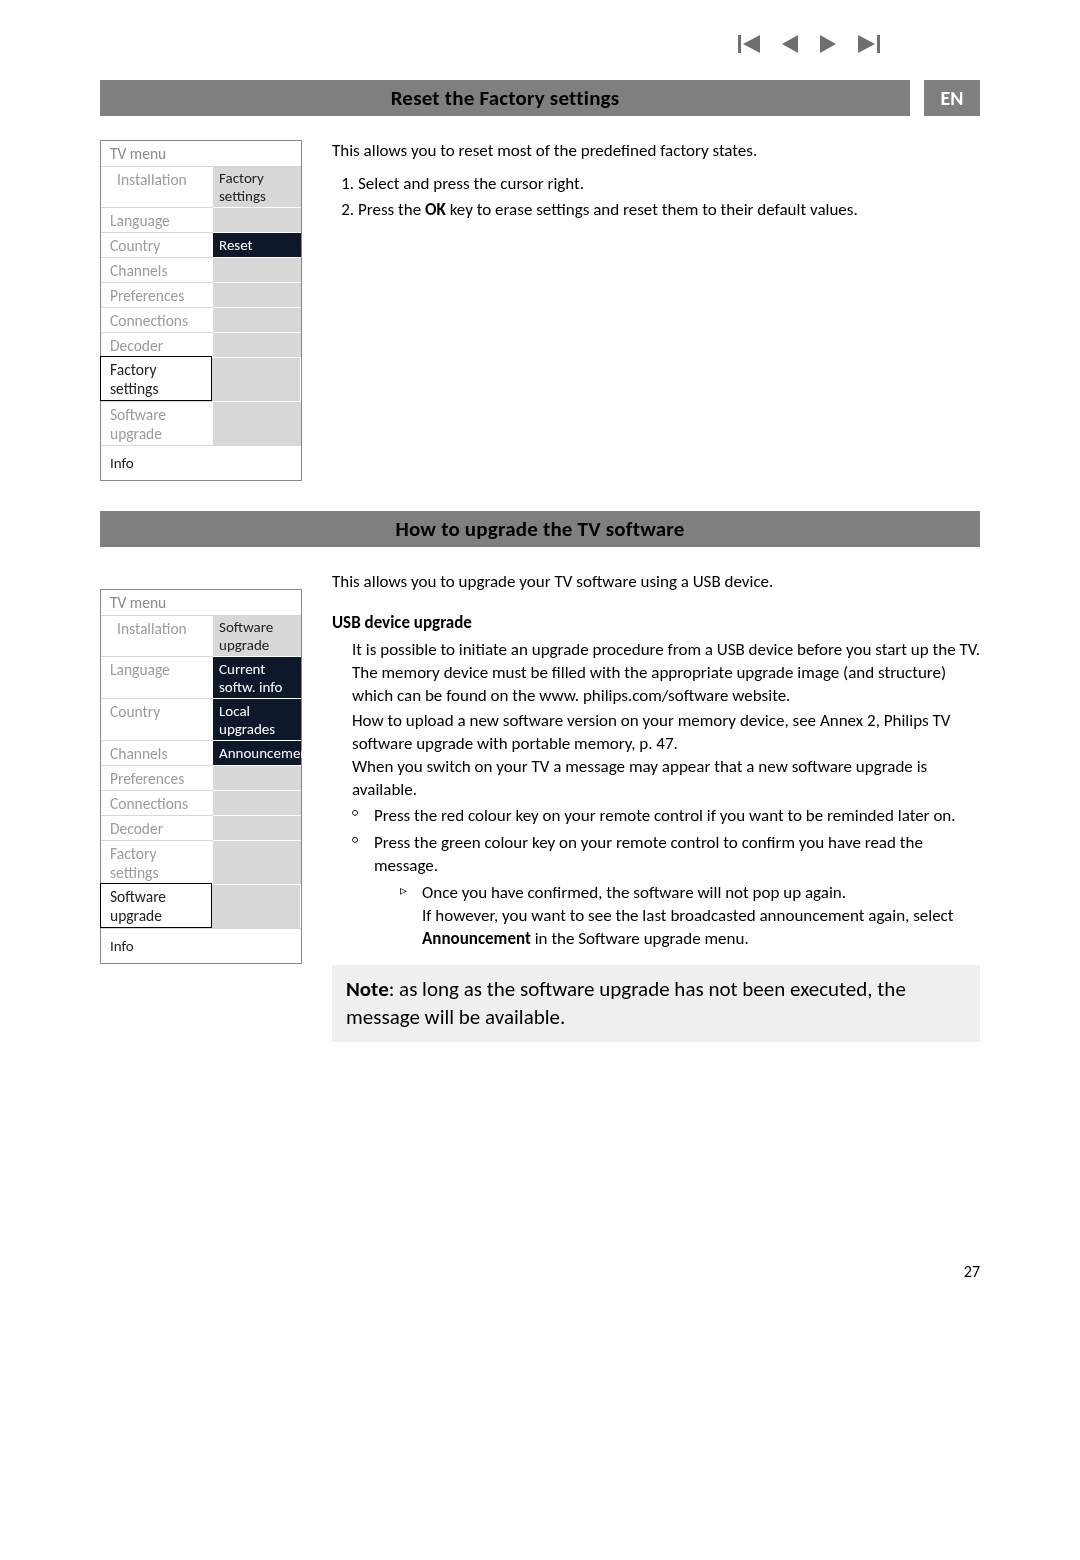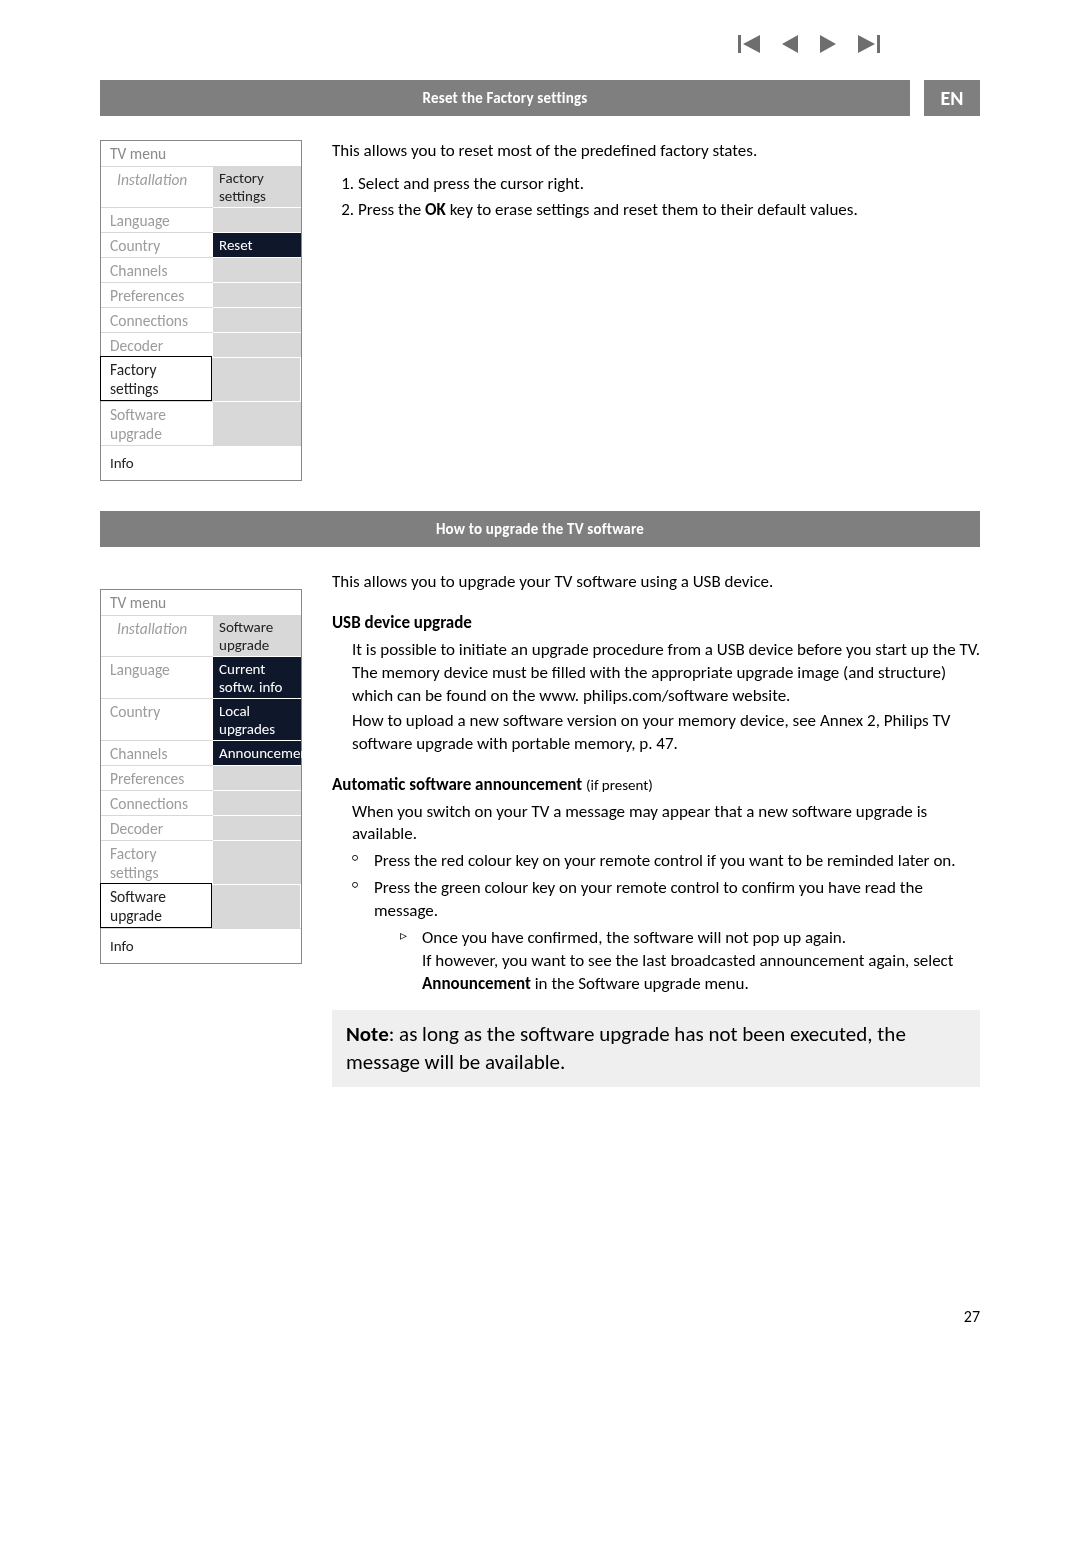--- a/index.html
+++ b/index.html
@@ -26,23 +26,23 @@
   }
   .nav-icons svg { display:block; }
   .header-bar {
     display: flex;
     margin-top: 50px;
     height: 36px;
   }
   .header-title {
     flex: 1;
     background: #7f7f7f;
-    color: #ffffff;
+    color: #000000;
     font-weight: bold;
-    font-size: 15px;
+    font-size: 21px;
     display: flex;
     align-items: center;
     justify-content: center;
     letter-spacing: 0.2px;
   }
   .header-gap { width: 14px; }
   .header-lang {
     width: 56px;
     background: #7f7f7f;
     color: #fff;
@@ -72,21 +72,21 @@
   .tvmenu .row {
     display: flex;
   }
   .tvmenu .row .left {
     width: 56%;
     padding: 2.5px 9px;
     color: #9c9c9c;
     border-top: 1px solid #d8d8d8;
     box-sizing: border-box;
   }
-  .tvmenu .row.sublabel .left { padding-left: 16px; font-style: italic; }
+  .tvmenu .row.sublabel .left { padding-left: 16px; }
   .tvmenu .row .right {
     width: 44%;
     background: #d8d8d8;
     color: #555;
     font-size: 15px;
     padding: 2.5px 6px;
     border-top: 1px solid #fff;
     box-sizing: border-box;
   }
   .tvmenu .row.first .right { border-top: none; }
@@ -264,24 +264,20 @@
         <div class="info">Info</div>
       </div>
     </div>
     <div class="text-col">
       <div>This allows you to upgrade your TV software using a USB device.</div>
 
       <div class="sub-h">USB device upgrade</div>
       <div class="ind1">It is possible to initiate an upgrade procedure from a USB device before you start up the TV. The memory device must be filled with the appropriate upgrade image (and structure) which can be found on the www. philips.com/software website.</div>
       <div class="ind1" style="margin-top:2px;">How to upload a new software version on your memory device, see Annex 2, Philips TV software upgrade with portable memory, p. 47.</div>
 
-      <div class="sub-h">
-        <span>Automatic software announcement</span>
-        <span class="light">(if present)</span>
-      </div>
       <div class="ind1">When you switch on your TV a message may appear that a new software upgrade is available.</div>
       <ul class="bullet-list">
         <li>Press the red colour key on your remote control if you want to be reminded later on.</li>
         <li>
           <span>Press the green colour key on your remote control to confirm you have read the message.</span>
           <ul class="tri-list">
             <li>
               <span>Once you have confirmed, the software will not pop up again.</span><br>
               <span>If however, you want to see the last broadcasted announcement again, select </span><b>Announcement</b><span> in the Software upgrade menu.</span>
             </li>

